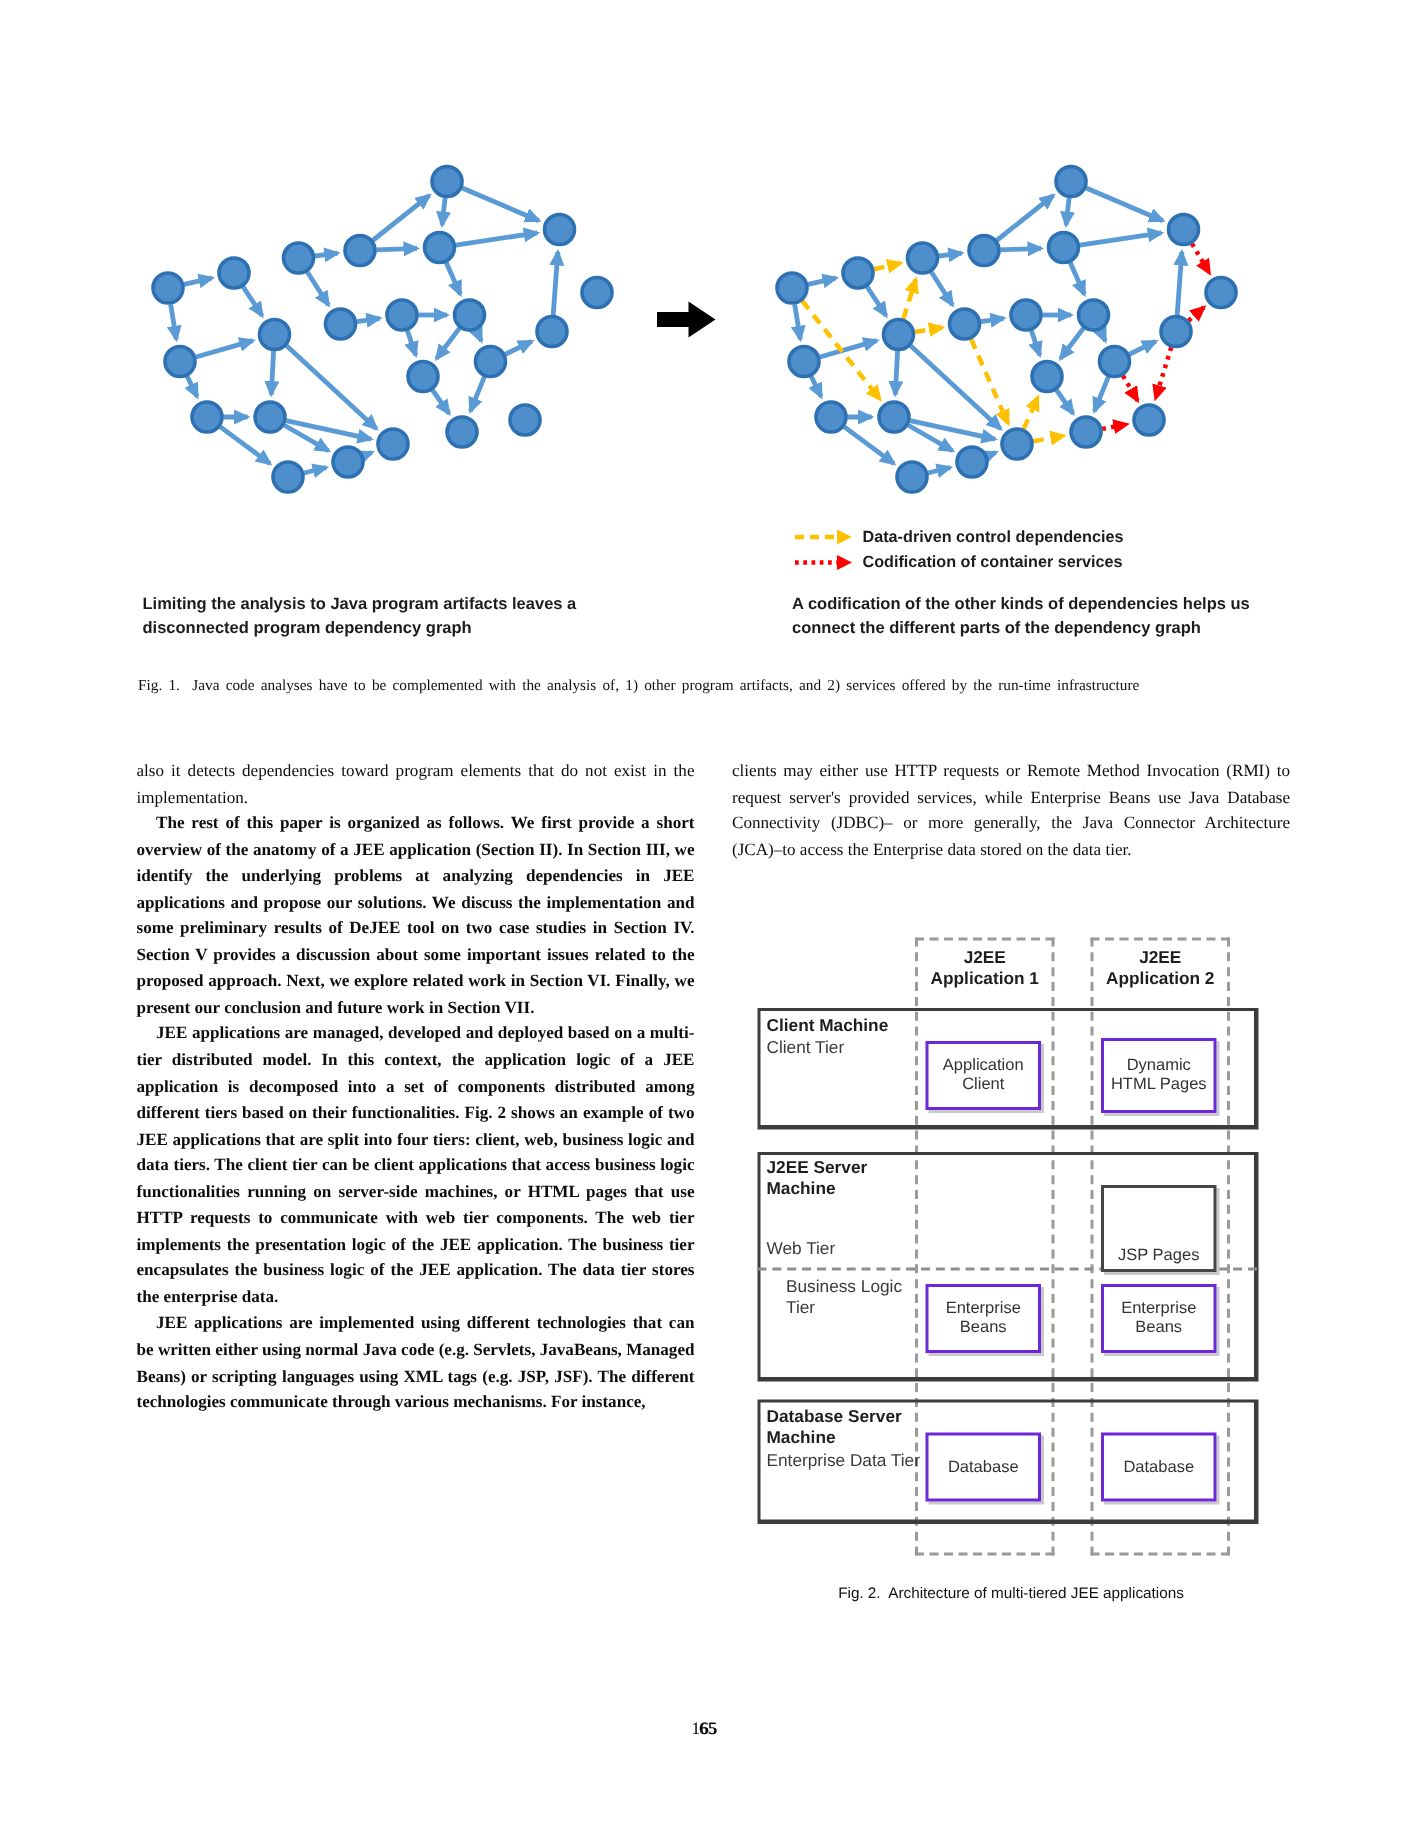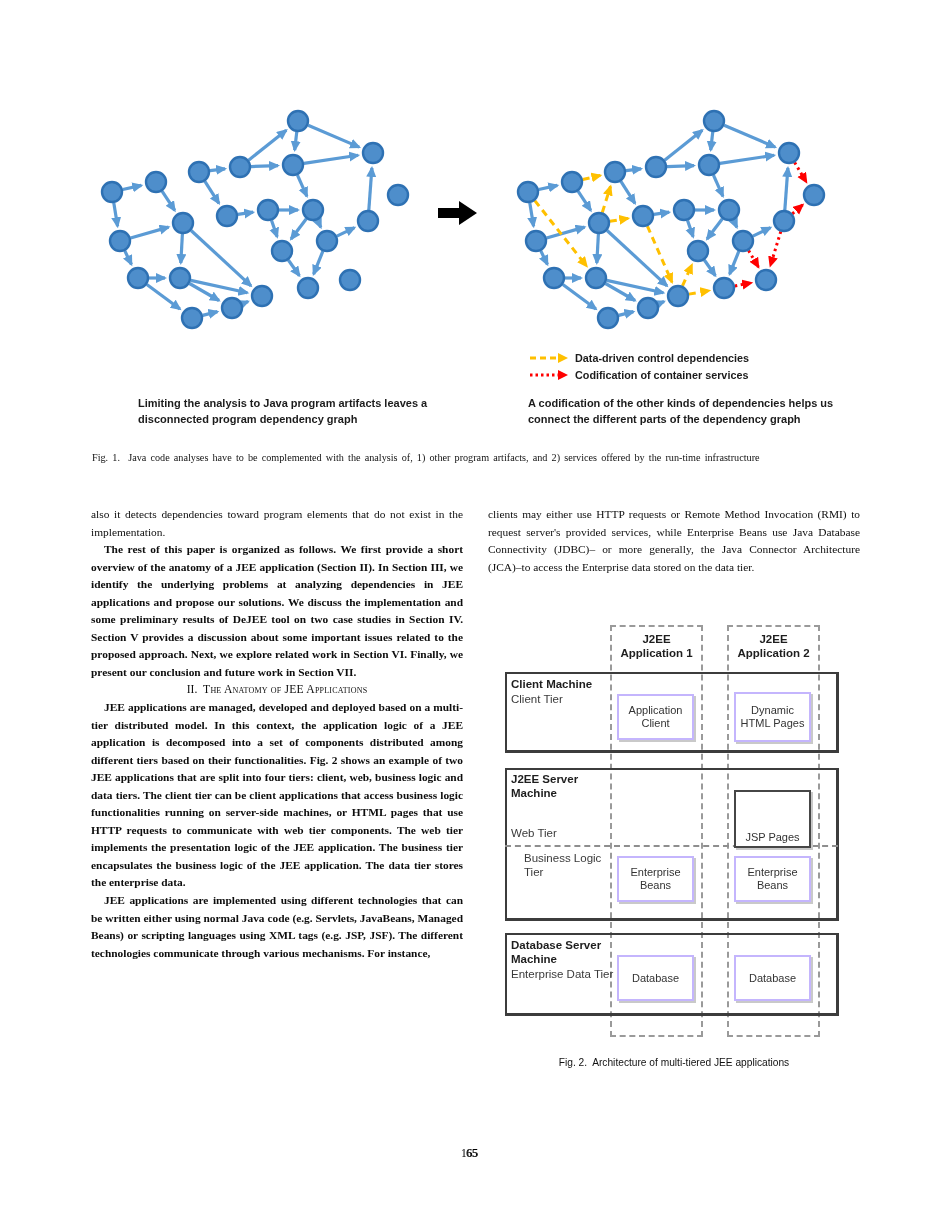--- a/index.html
+++ b/index.html
@@ -27,21 +27,21 @@
     font-size:10.8px; color:#1c1c1c; white-space:nowrap;
   }
   .figcap { font-size:10.2px; color:#111; white-space:pre; }
   #fig1-caption { word-spacing:1.6px; }
 
   
   .f2 { font-family:"Liberation Sans", sans-serif; color:#2b2b2b; }
   .dash-rect { border:2px dashed #9a9a9a; background:transparent; }
   .machine-box { border:2px solid #3c3c3c; border-right-width:3px; border-bottom-width:3px; background:transparent; }
   .comp-box {
-    border:2px solid #c4b5fd; background:#ffffff; box-shadow:2px 2px 0 #c9c9c9;
+    border:2px solid #6d28d9; background:#ffffff; box-shadow:2px 2px 0 #c9c9c9;
     display:flex; align-items:center; justify-content:center; text-align:center;
     font-size:11px; line-height:13px; color:#333;
   }
   .comp-split { border:2px solid #464646; background:#ffffff; box-shadow:2px 2px 0 #c9c9c9;
     display:flex; flex-direction:column; }
   .comp-split > div { flex:1; display:flex; align-items:center; justify-content:center;
     font-size:11px; color:#333;margin-top:39px; }
   .comp-split > div + div { border-top:2px solid #14b8a6; }
   .machine-label { font-weight:bold; font-size:11.5px; line-height:14px; color:#1e1e1e; }
   .tier-label { font-size:11.5px; line-height:14px; color:#3a3a3a; }
@@ -207,29 +207,28 @@
   </div>
   <div style="display:flex; align-items:center; height:16px; margin-top:1px;">
     <svg width="38" height="12" viewBox="0 0 38 12">
       <line x1="0" y1="6" x2="28" y2="6" stroke="#FF0000" stroke-width="3" stroke-dasharray="2.5,3"></line>
       <polygon points="28,1 38,6 28,11" fill="#FF0000"></polygon>
     </svg>
     <span class="legend-label" style="margin-left:7px;">Codification of container services</span>
   </div>
 </div>
 
-<div class="abs graph-cap" style="left:95px; top:396px; width:318px;margin-left:43px;">Limiting the analysis to Java program artifacts leaves a disconnected program dependency graph</div>
+<div class="abs graph-cap" style="left:95px; top:396px; width:318px;">Limiting the analysis to Java program artifacts leaves a disconnected program dependency graph</div>
 <div class="abs graph-cap" style="left:528px; top:396px; width:330px;">A codification of the other kinds of dependencies helps us connect the different parts of the dependency graph</div>
 
 <div id="fig1-caption" class="abs figcap" style="left:92px; top:452px; width:800px;">Fig. 1.  Java code analyses have to be complemented with the analysis of, 1) other program artifacts, and 2) services offered by the run-time infrastructure</div>
 
 <div class="abs col" style="left:91px; top:506px;">
   <p>also it detects dependencies toward program elements that do not exist in the implementation.</p>
   <p class="indent">The rest of this paper is organized as follows. We first provide a short overview of the anatomy of a JEE application (Section II). In Section III, we identify the underlying problems at analyzing dependencies in JEE applications and propose our solutions. We discuss the implementation and some preliminary results of DeJEE tool on two case studies in Section IV. Section V provides a discussion about some important issues related to the proposed approach. Next, we explore related work in Section VI. Finally, we present our conclusion and future work in Section VII.</p>
-  <p class="sec-head"><span>II.</span>&nbsp;&nbsp;<span class="sc">The Anatomy of JEE Applications</span></p>
   <p class="indent">JEE applications are managed, developed and deployed based on a multi-tier distributed model. In this context, the application logic of a JEE application is decomposed into a set of components distributed among different tiers based on their functionalities. Fig. 2 shows an example of two JEE applications that are split into four tiers: client, web, business logic and data tiers. The client tier can be client applications that access business logic functionalities running on server-side machines, or HTML pages that use HTTP requests to communicate with web tier components. The web tier implements the presentation logic of the JEE application. The business tier encapsulates the business logic of the JEE application. The data tier stores the enterprise data.</p>
   <p class="indent">JEE applications are implemented using different technologies that can be written either using normal Java code (e.g. Servlets, JavaBeans, Managed Beans) or scripting languages using XML tags (e.g. JSP, JSF). The different technologies communicate through various mechanisms. For instance,</p>
 </div>
 
 <div class="abs col" style="left:488px; top:506px;">
   <p>clients may either use HTTP requests or Remote Method Invocation (RMI) to request server's provided services, while Enterprise Beans use Java Database Connectivity (JDBC)– or more generally, the Java Connector Architecture (JCA)–to access the Enterprise data stored on the data tier.</p>
 </div>
 
 <div class="abs f2" style="left:488px; top:620px; width:372px; height:460px;">
 

